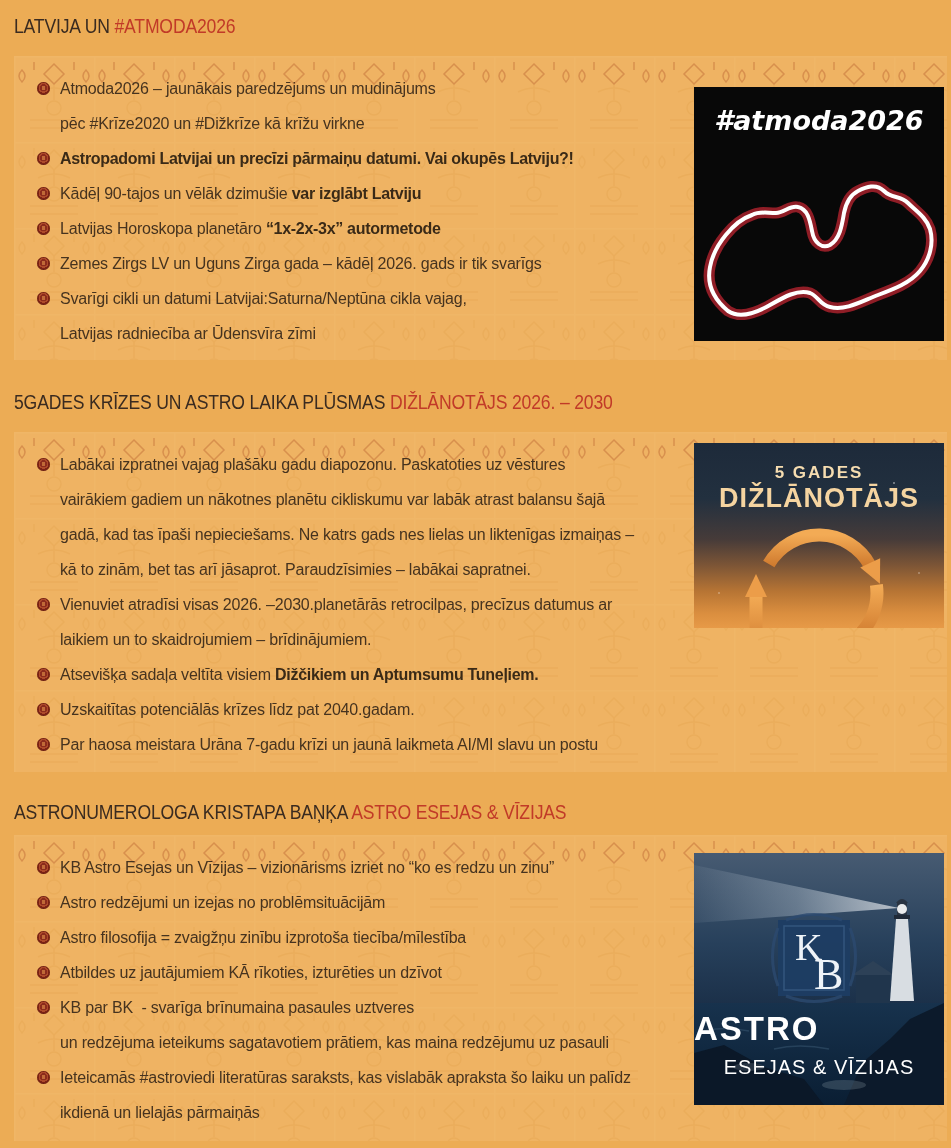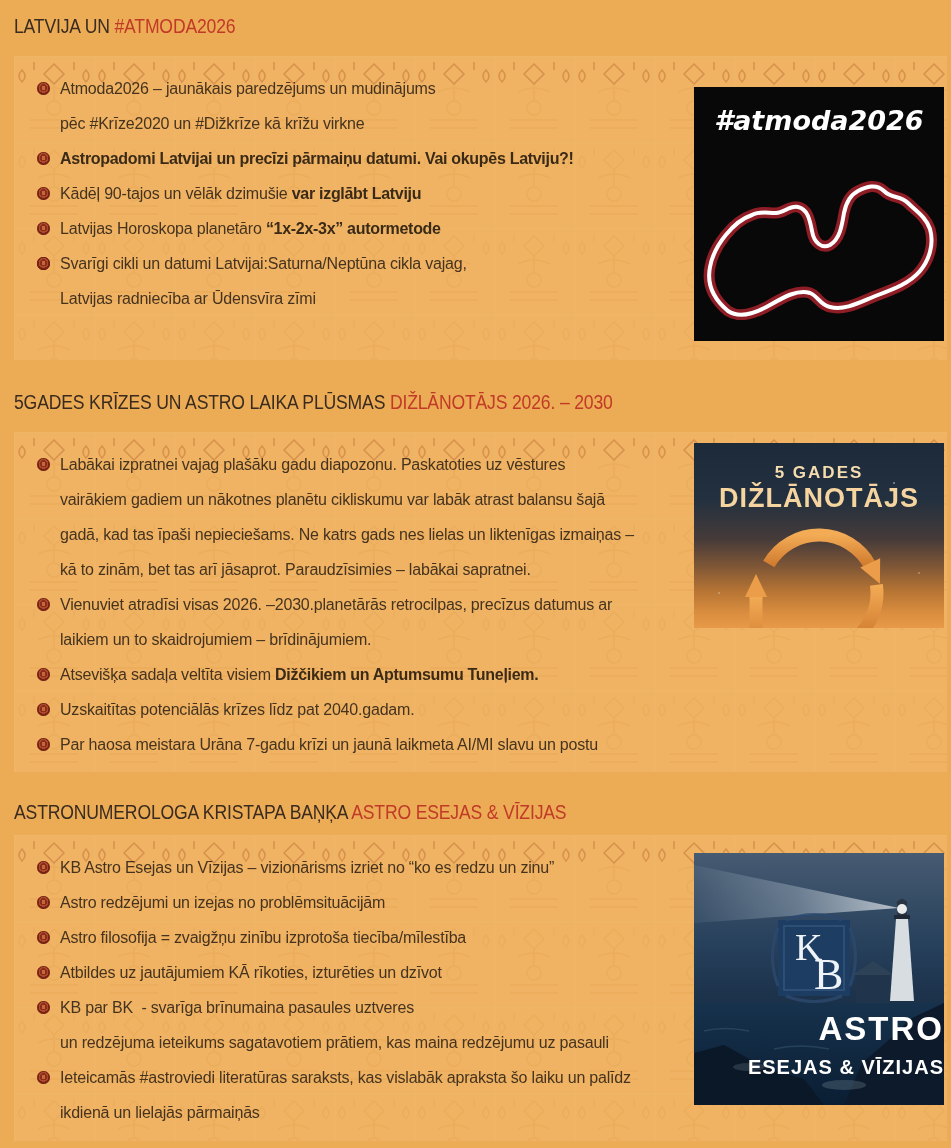--- a/index.html
+++ b/index.html
@@ -50,24 +50,24 @@
 
   .c2-top{position:absolute;left:0;right:0;top:20px;text-align:center;color:#f6ddb0;
           font-weight:700;font-size:17px;letter-spacing:2px;}
   .c2-name{position:absolute;left:0;right:0;top:40px;text-align:center;color:#f5d4a0;
            font-weight:700;font-size:27px;letter-spacing:1px;}
   .c2-years{position:absolute;left:0;right:0;top:214px;text-align:center;color:#f4d8a5;
             font-weight:700;font-size:21px;letter-spacing:3px;}
   .loop-svg{position:absolute;left:0;top:0;}
 
   .c3-svg{position:absolute;left:0;top:0;}
-  .c3-line1{position:absolute;left:0;right:0;top:157px;text-align:right;color:#ffffff;
+  .c3-line1{position:absolute;left:0;right:0;top:157px;text-align:left;color:#ffffff;
             font-weight:700;font-size:33px;letter-spacing:2px;}
-  .c3-line2{position:absolute;left:0;right:0;top:203px;text-align:right;color:#ffffff;
-            font-weight:700;font-size:20px;letter-spacing:1px;}
+  .c3-line2{position:absolute;left:0;right:0;top:203px;text-align:center;color:#ffffff;
+            font-weight:400;font-size:20px;letter-spacing:1px;}
 </style>
 </head>
 <body>
 
 <svg width="0" height="0" style="position:absolute" aria-hidden="true">
   <defs>
     <pattern id="tile" width="80" height="86" patternUnits="userSpaceOnUse">
       <g fill="none" stroke="#dd9b42" stroke-width="1.5" opacity="0.5">
         <path d="M40 8 L50 18 L40 28 L30 18 Z"></path>
         <path d="M40 28 V44"></path>
@@ -120,21 +120,21 @@
   <svg class="pat" width="933" height="304">
     <rect width="933" height="304" fill="url(#tile)" opacity="0.5"></rect>
     <rect width="933" height="30" fill="url(#tileRed)" opacity="0.6"></rect>
   </svg>
   <ul class="blist">
       <li><span class="bullet"></span><span class="litext"><span>Atmoda2026 – jaunākais paredzējums un mudinājums
 pēc #Krīze2020 un #Dižkrīze kā krīžu virkne</span></span></li>
       <li><span class="bullet"></span><span class="litext"><span class="bseg">Astropadomi Latvijai un precīzi pārmaiņu datumi. Vai okupēs Latviju?!</span></span></li>
       <li><span class="bullet"></span><span class="litext"><span>Kādēļ 90-tajos un vēlāk dzimušie </span><span class="bseg">var izglābt Latviju</span></span></li>
       <li><span class="bullet"></span><span class="litext"><span>Latvijas Horoskopa planetāro </span><span class="bseg">“1x-2x-3x” autormetode</span></span></li>
-      <li><span class="bullet"></span></li>
+      <li><span class="bullet"></span><span class="litext"><span>Zemes Zirgs LV un Uguns Zirga gada – kādēļ 2026. gads ir tik svarīgs</span></span></li>
       <li><span class="bullet"></span><span class="litext"><span>Svarīgi cikli un datumi Latvijai:Saturna/Neptūna cikla vajag,
 Latvijas radniecība ar Ūdensvīra zīmi</span></span></li>
     </ul>
 </div>
 
 <div class="cover" id="cover1">
   <div class="c1-title">#atmoda2026</div>
   <svg class="lv-svg" width="250" height="175" viewBox="0 0 250 175">
     <path d="M58,70 C40,76 20,100 16,122 C12,142 22,156 34,166 C46,174 62,168 76,160 C90,152 104,144 116,148 C124,151 126,160 136,162 C152,166 168,156 184,150 C200,144 216,138 226,126 C236,114 240,98 236,84 C232,72 222,66 214,58 C206,50 198,54 190,46 C182,38 172,42 164,46 C156,50 152,58 150,68 C148,80 146,94 136,100 C128,104 120,98 118,86 C116,76 114,64 104,62 C96,60 90,68 82,68 C72,68 66,66 58,70 Z" fill="none" stroke="#8f1d26" stroke-width="11" stroke-linejoin="round"></path>
     <path d="M58,70 C40,76 20,100 16,122 C12,142 22,156 34,166 C46,174 62,168 76,160 C90,152 104,144 116,148 C124,151 126,160 136,162 C152,166 168,156 184,150 C200,144 216,138 226,126 C236,114 240,98 236,84 C232,72 222,66 214,58 C206,50 198,54 190,46 C182,38 172,42 164,46 C156,50 152,58 150,68 C148,80 146,94 136,100 C128,104 120,98 118,86 C116,76 114,64 104,62 C96,60 90,68 82,68 C72,68 66,66 58,70 Z" fill="none" stroke="#ffffff" stroke-width="4" stroke-linejoin="round"></path>

